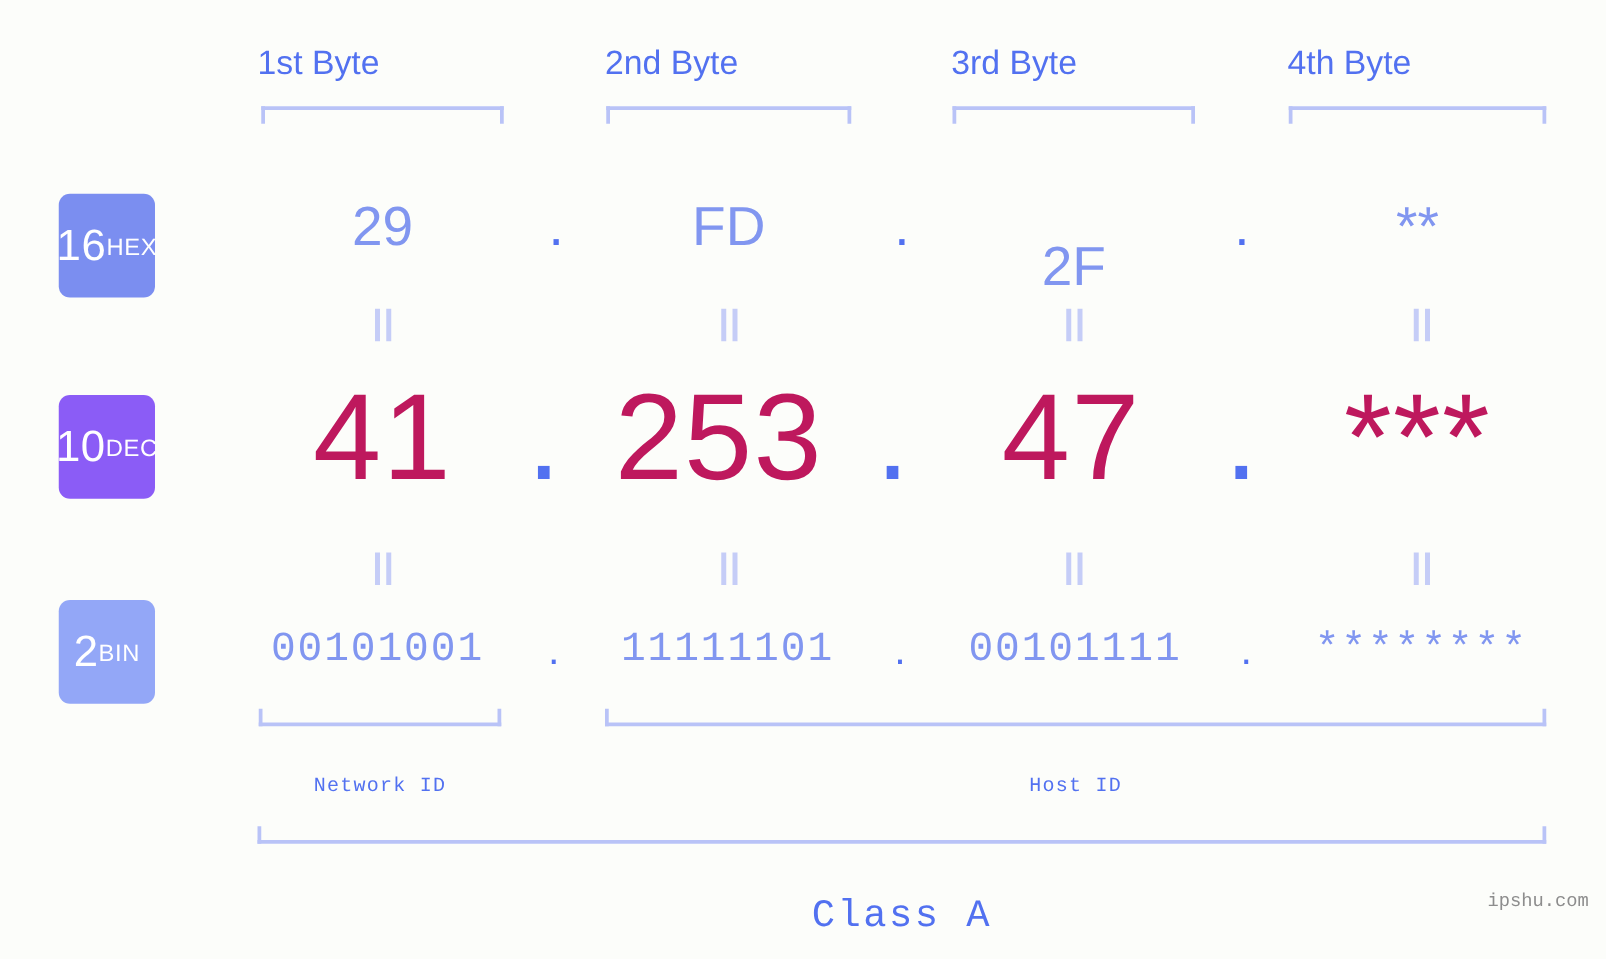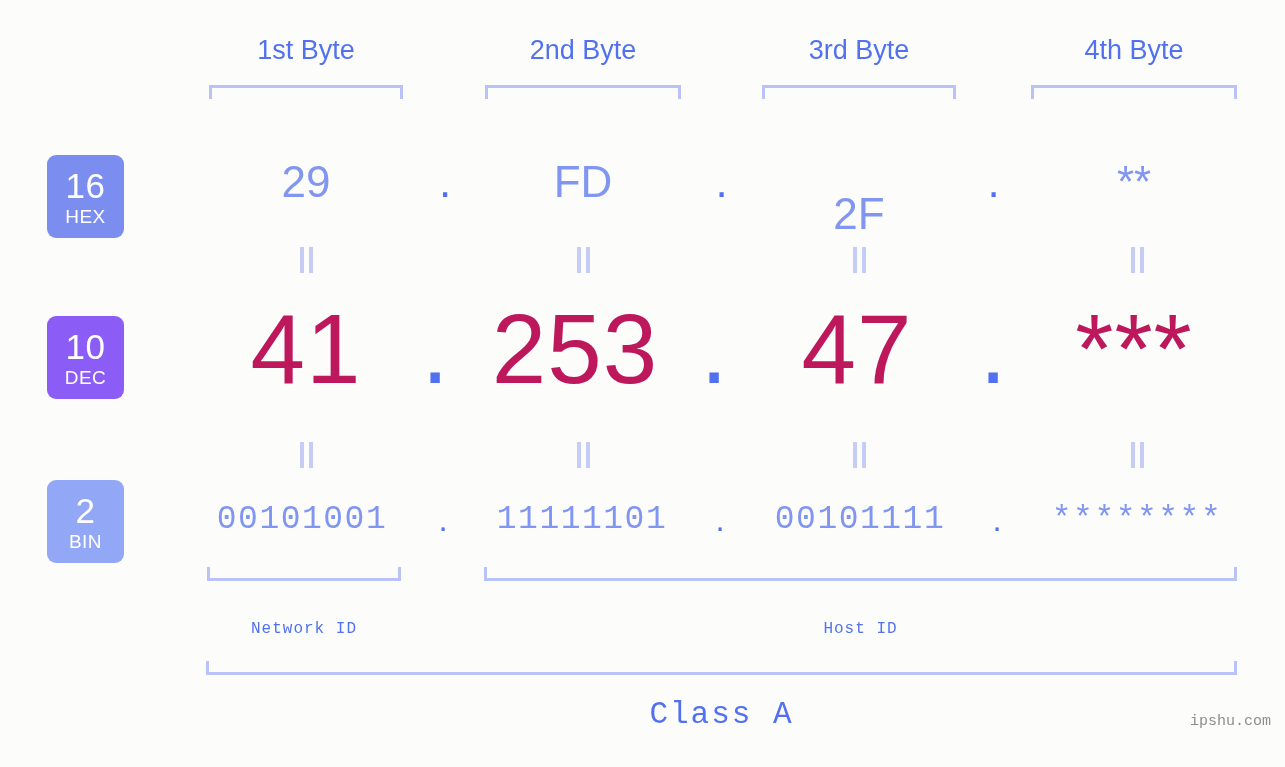--- a/index.html
+++ b/index.html
@@ -19,21 +19,21 @@
   .stage {
     position: relative;
     width: 1285px;
     height: 767px;
   }
 
   
   .byte-label {
     position: absolute;
     top: 33px;
-    text-align: center;
+    text-align: left;
     font-size: 27px;
     color: #5271f0;
     font-family: "Liberation Sans", sans-serif;
     letter-spacing: 0px;
     white-space: nowrap;
     line-height: 34px;
   }
 
   
   .bracket {
@@ -56,21 +56,21 @@
   
   .badge {
     position: absolute;
     left: 47px;
     width: 77px;
     border-radius: 9px;
     color: #ffffff;
     text-align: center;
     font-family: "Liberation Sans", sans-serif;
     display: flex;
-    flex-direction: column;
+    flex-direction: row;
     align-items: center;
     justify-content: center;
     line-height: 1;
   }
   .badge .num {
     font-size: 35px;
     font-weight: 400;
     letter-spacing: 0.5px;
   }
   .badge .nm {
@@ -172,20 +172,21 @@
 
   .class-label {
     position: absolute;
     text-align: center;
     font-size: 31px;
     color: #5271f0;
     font-family: "Liberation Mono", monospace;
     white-space: nowrap;
     line-height: 38px;
     letter-spacing: 2px;
+    margin-top: 19px;
   }
 
   .watermark {
     position: absolute;
     right: 14px;
     top: 713px;
     font-size: 15px;
     color: #8d8d8d;
     font-family: "Liberation Mono", monospace;
     letter-spacing: 0px;

